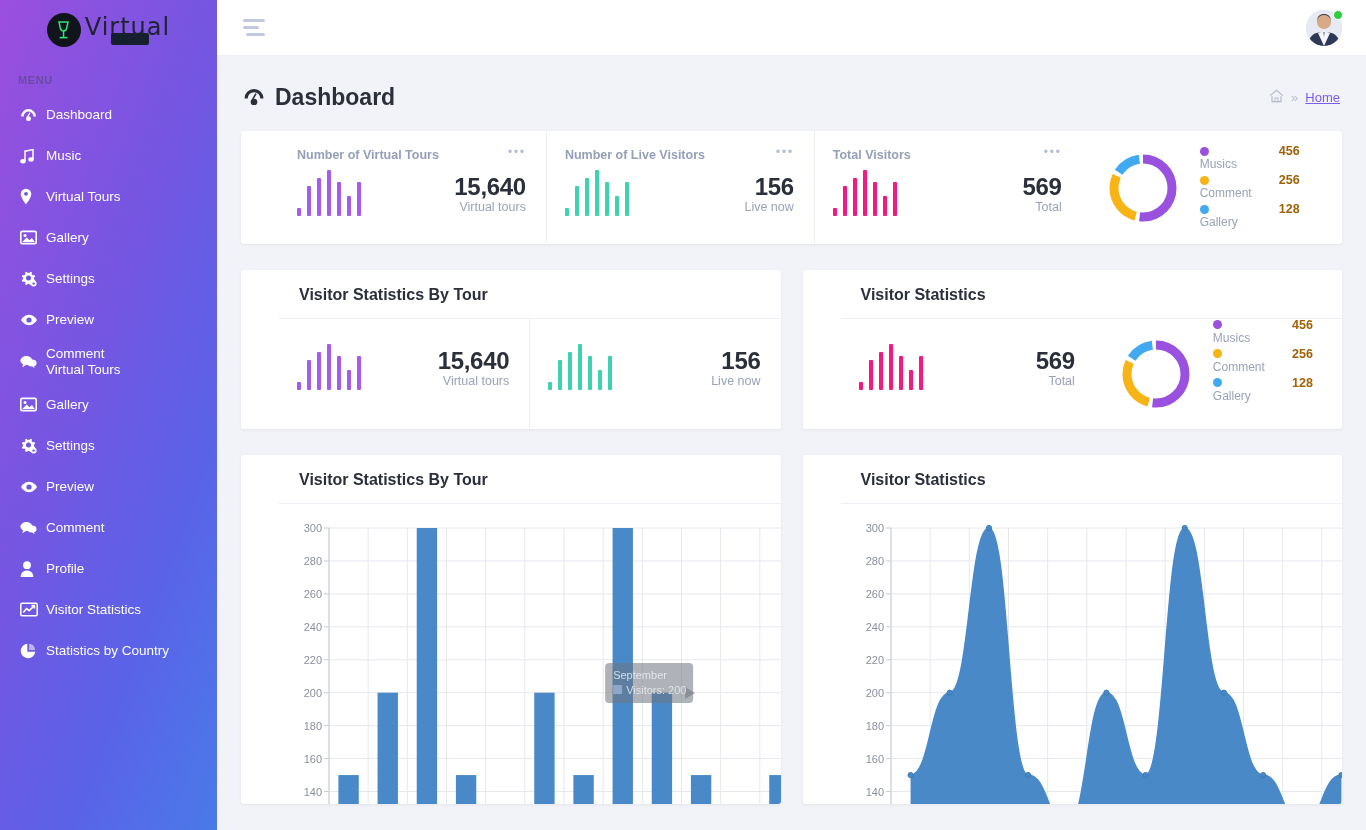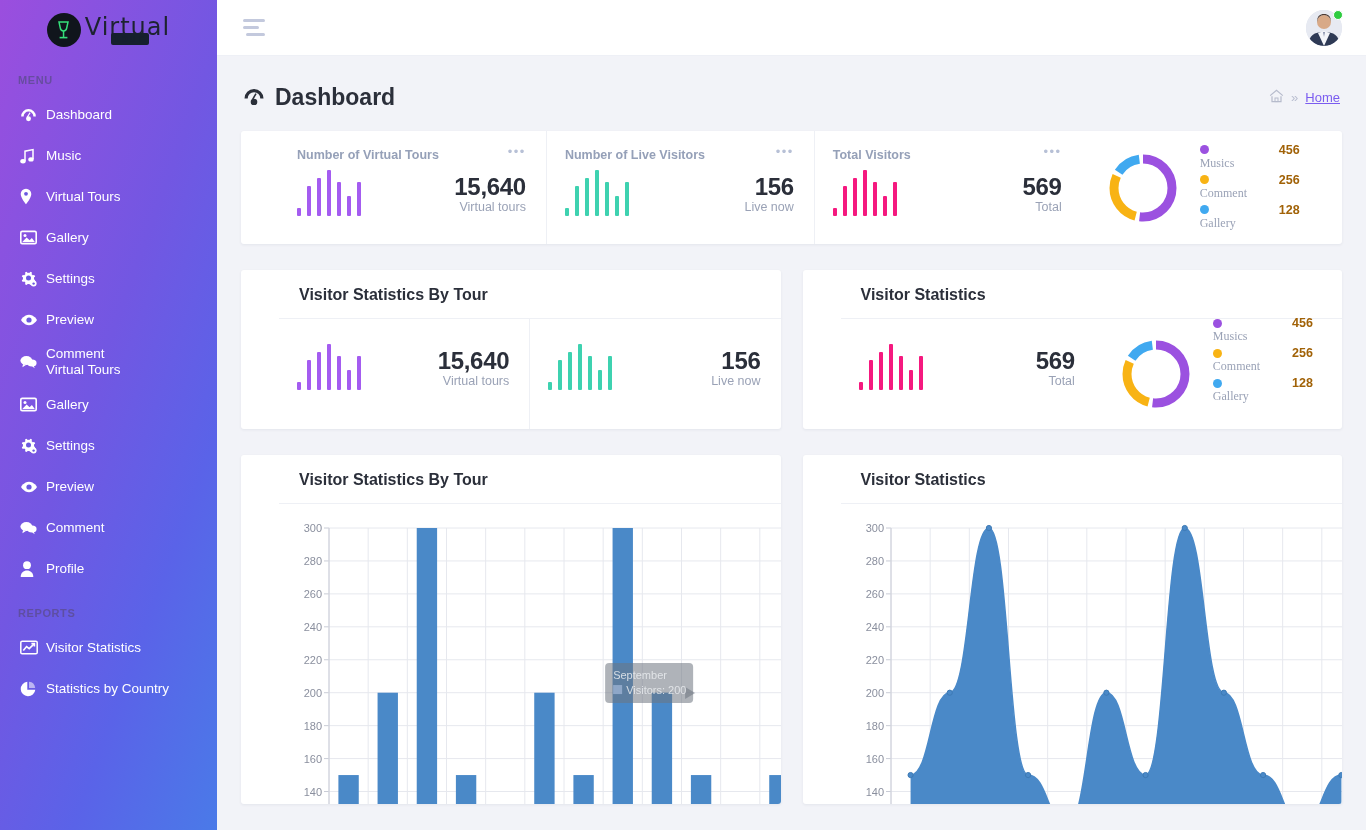--- a/index.html
+++ b/index.html
@@ -120,21 +120,21 @@
   .stat-value { font-size: 24px; font-weight: bold; color: #2b2f3a; line-height: 1.05; letter-spacing: -.3px; }
   .stat-sub { font-size: 12.5px; color: #9aa2b6; margin-top: 1px; }
 
   .donut-panel { flex: 1.05; display: flex; align-items: center; padding: 8px 14px 8px 6px; }
   .donut { width: 74px; height: 74px; flex: 0 0 74px; margin-left: 18px; }
   .legend { margin-left: 20px; }
   .legend-row { margin-bottom: 2px; }
   .legend-top { display: flex; align-items: center; justify-content: space-between; width: 100px; }
   .legend-dot { width: 9px; height: 9px; border-radius: 50%; display: inline-block; }
   .legend-val { font-size: 12.5px; font-weight: bold; color: #a16207; }
-  .legend-name { font-size: 12px; color: #9aa2b6; display: block; margin-top: -1px; font-family: Liberation Serif, serif; }
+  .legend-name { font-size: 12px; color: #9aa2b6; display: block; margin-top: -1px; }
 
   
   .row2 { display: flex; gap: 22px; margin-top: 26px; }
   .row2 > .card { flex: 1; }
   .row2-body { display: flex; height: 110px; }
 
   
   .row3 { display: flex; gap: 22px; margin-top: 26px; }
   .row3 > .card { flex: 1; overflow: hidden; }
   .chart-area { padding: 12px 14px 0 8px; height: 300px; }
@@ -294,21 +294,20 @@
           <span class="nav-ico">
             <svg width="14" height="16" viewBox="0 0 14 16">
               <circle cx="7" cy="4.2" r="3.9" fill="#fff"></circle>
               <path d="M0.7 16 c0-4 2.8-6.4 6.3-6.4 s6.3 2.4 6.3 6.4z" fill="#fff"></path>
             </svg>
           </span>
           <span class="nav-label">Profile</span>
         </a>
       </nav>
 
-    <div class="nav-section">REPORTS</div>
     <nav id="reports-list">
         <a class="nav-item" href="#">
           <span class="nav-ico">
             <svg width="18" height="15" viewBox="0 0 18 15">
               <rect x="0.8" y="1.2" width="16.4" height="12.6" rx="1.4" fill="none" stroke="#fff" stroke-width="1.5"></rect>
               <path d="M3.3 10.6 L6.6 6.6 L9.2 8.6 L14.4 3.6" fill="none" stroke="#fff" stroke-width="1.6"></path>
               <path d="M11.4 3.6 h3 v3" fill="none" stroke="#fff" stroke-width="1.6"></path>
             </svg>
           </span>
           <span class="nav-label">Visitor Statistics</span>

